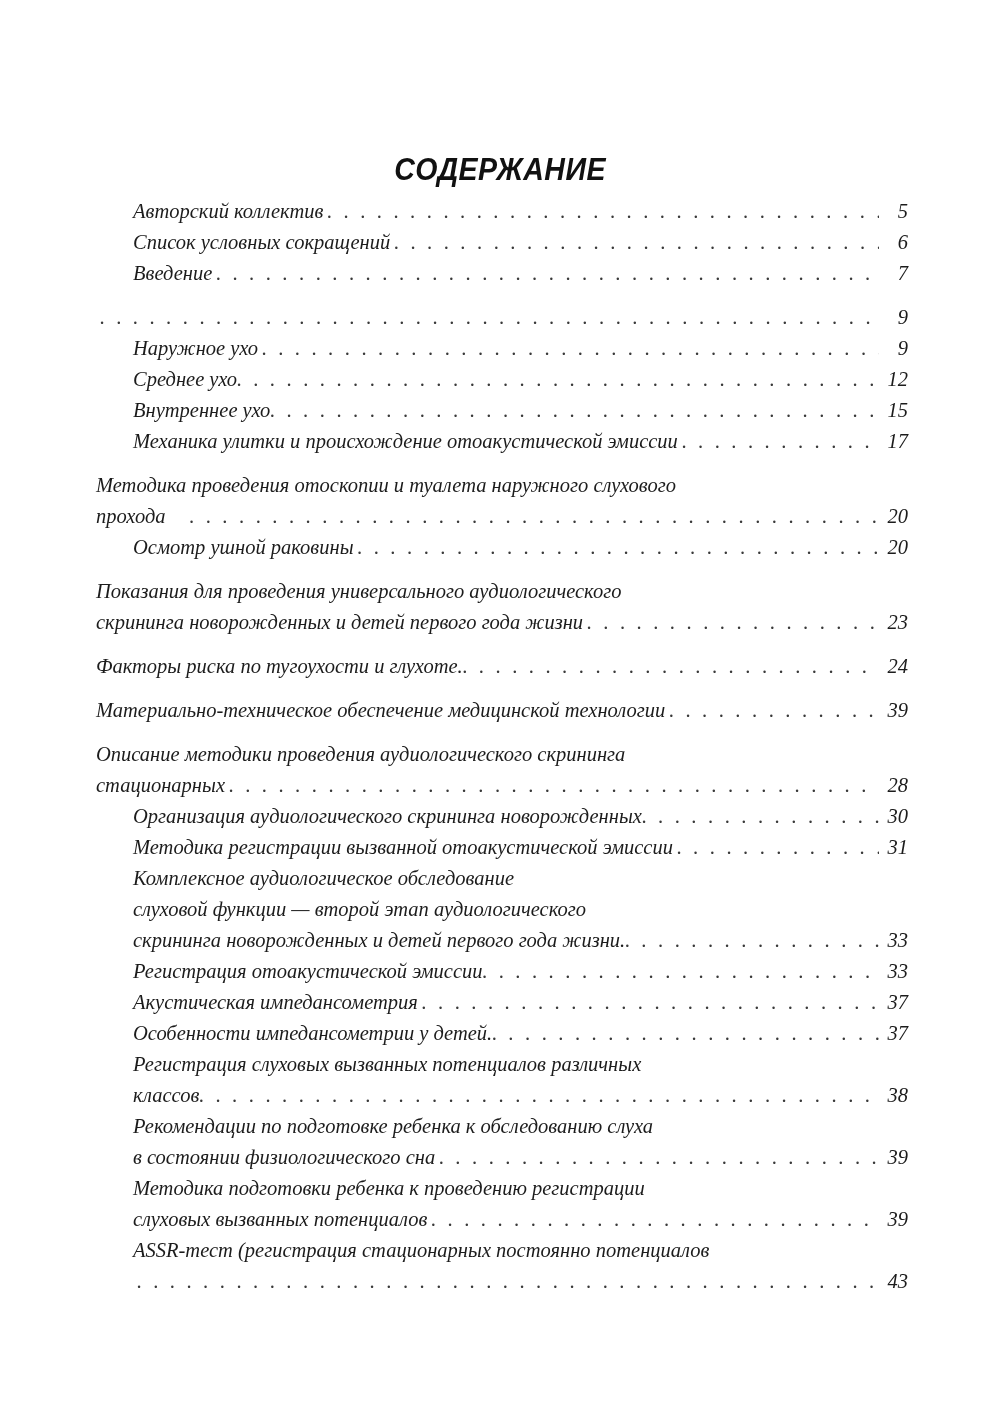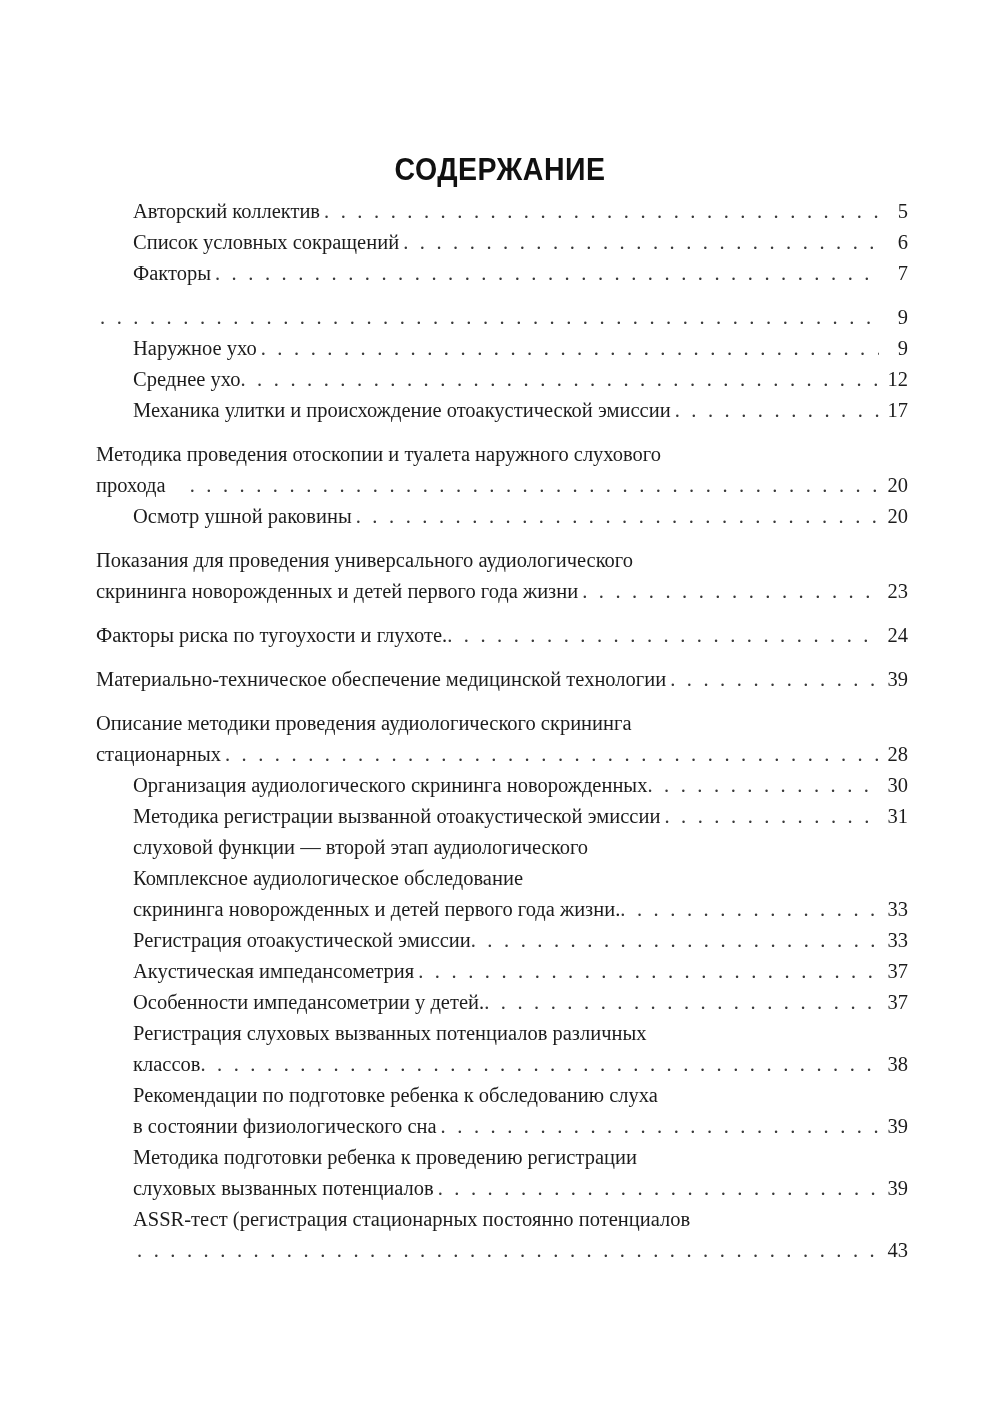--- a/index.html
+++ b/index.html
@@ -18,20 +18,21 @@
   }
 
   .page {
     position: absolute;
     left: 0;
     top: 0;
     width: 1000px;
     height: 1423px;
     box-sizing: border-box;
     padding: 0;
+    font-style: italic;
   }
 
   .toc-title {
     position: absolute;
     left: 0;
     top: 152px;
     width: 1000px;
     text-align: center;
     font-family: "Liberation Sans Narrow", "Liberation Sans", "DejaVu Sans", sans-serif;
     font-weight: 700;
@@ -134,21 +135,21 @@
         </div>
         <div class="entry lvl-2">
           <span class="line-last">
             <span class="txt">Список условных сокращений</span>
             <span class="leader" aria-hidden="true"></span>
             <span class="pg">6</span>
           </span>
         </div>
         <div class="entry lvl-2">
           <span class="line-last">
-            <span class="txt">Факторы</span>
+            <span class="txt">Введение</span>
             <span class="leader" aria-hidden="true"></span>
             <span class="pg">7</span>
           </span>
         </div>
       </div>
       <div class="group">
         <div class="entry lvl-1">
           <span class="line-last">
             <span class="leader" aria-hidden="true"></span>
             <span class="pg">9</span>
@@ -159,20 +160,27 @@
             <span class="txt">Наружное ухо</span>
             <span class="leader" aria-hidden="true"></span>
             <span class="pg">9</span>
           </span>
         </div>
         <div class="entry lvl-2">
           <span class="line-last gap-tight">
             <span class="txt">Среднее ухо</span>
             <span class="leader" aria-hidden="true"></span>
             <span class="pg">12</span>
+          </span>
+        </div>
+        <div class="entry lvl-2">
+          <span class="line-last gap-tight">
+            <span class="txt">Внутреннее ухо</span>
+            <span class="leader" aria-hidden="true"></span>
+            <span class="pg">15</span>
           </span>
         </div>
         <div class="entry lvl-2">
           <span class="line-last">
             <span class="txt">Механика улитки и происхождение отоакустической эмиссии</span>
             <span class="leader" aria-hidden="true"></span>
             <span class="pg">17</span>
           </span>
         </div>
       </div>
@@ -238,22 +246,22 @@
           </span>
         </div>
         <div class="entry lvl-2">
           <span class="line-last">
             <span class="txt">Методика регистрации вызванной отоакустической эмиссии</span>
             <span class="leader" aria-hidden="true"></span>
             <span class="pg">31</span>
           </span>
         </div>
         <div class="entry lvl-2">
+          <span class="line-plain">Комплексное аудиологическое обследование</span>
           <span class="line-plain">слуховой функции — второй этап аудиологического</span>
-          <span class="line-plain">Комплексное аудиологическое обследование</span>
           <span class="line-last gap-tight">
             <span class="txt">скрининга новорожденных и детей первого года жизни.</span>
             <span class="leader" aria-hidden="true"></span>
             <span class="pg">33</span>
           </span>
         </div>
         <div class="entry lvl-2">
           <span class="line-last gap-tight">
             <span class="txt">Регистрация отоакустической эмиссии</span>
             <span class="leader" aria-hidden="true"></span>

